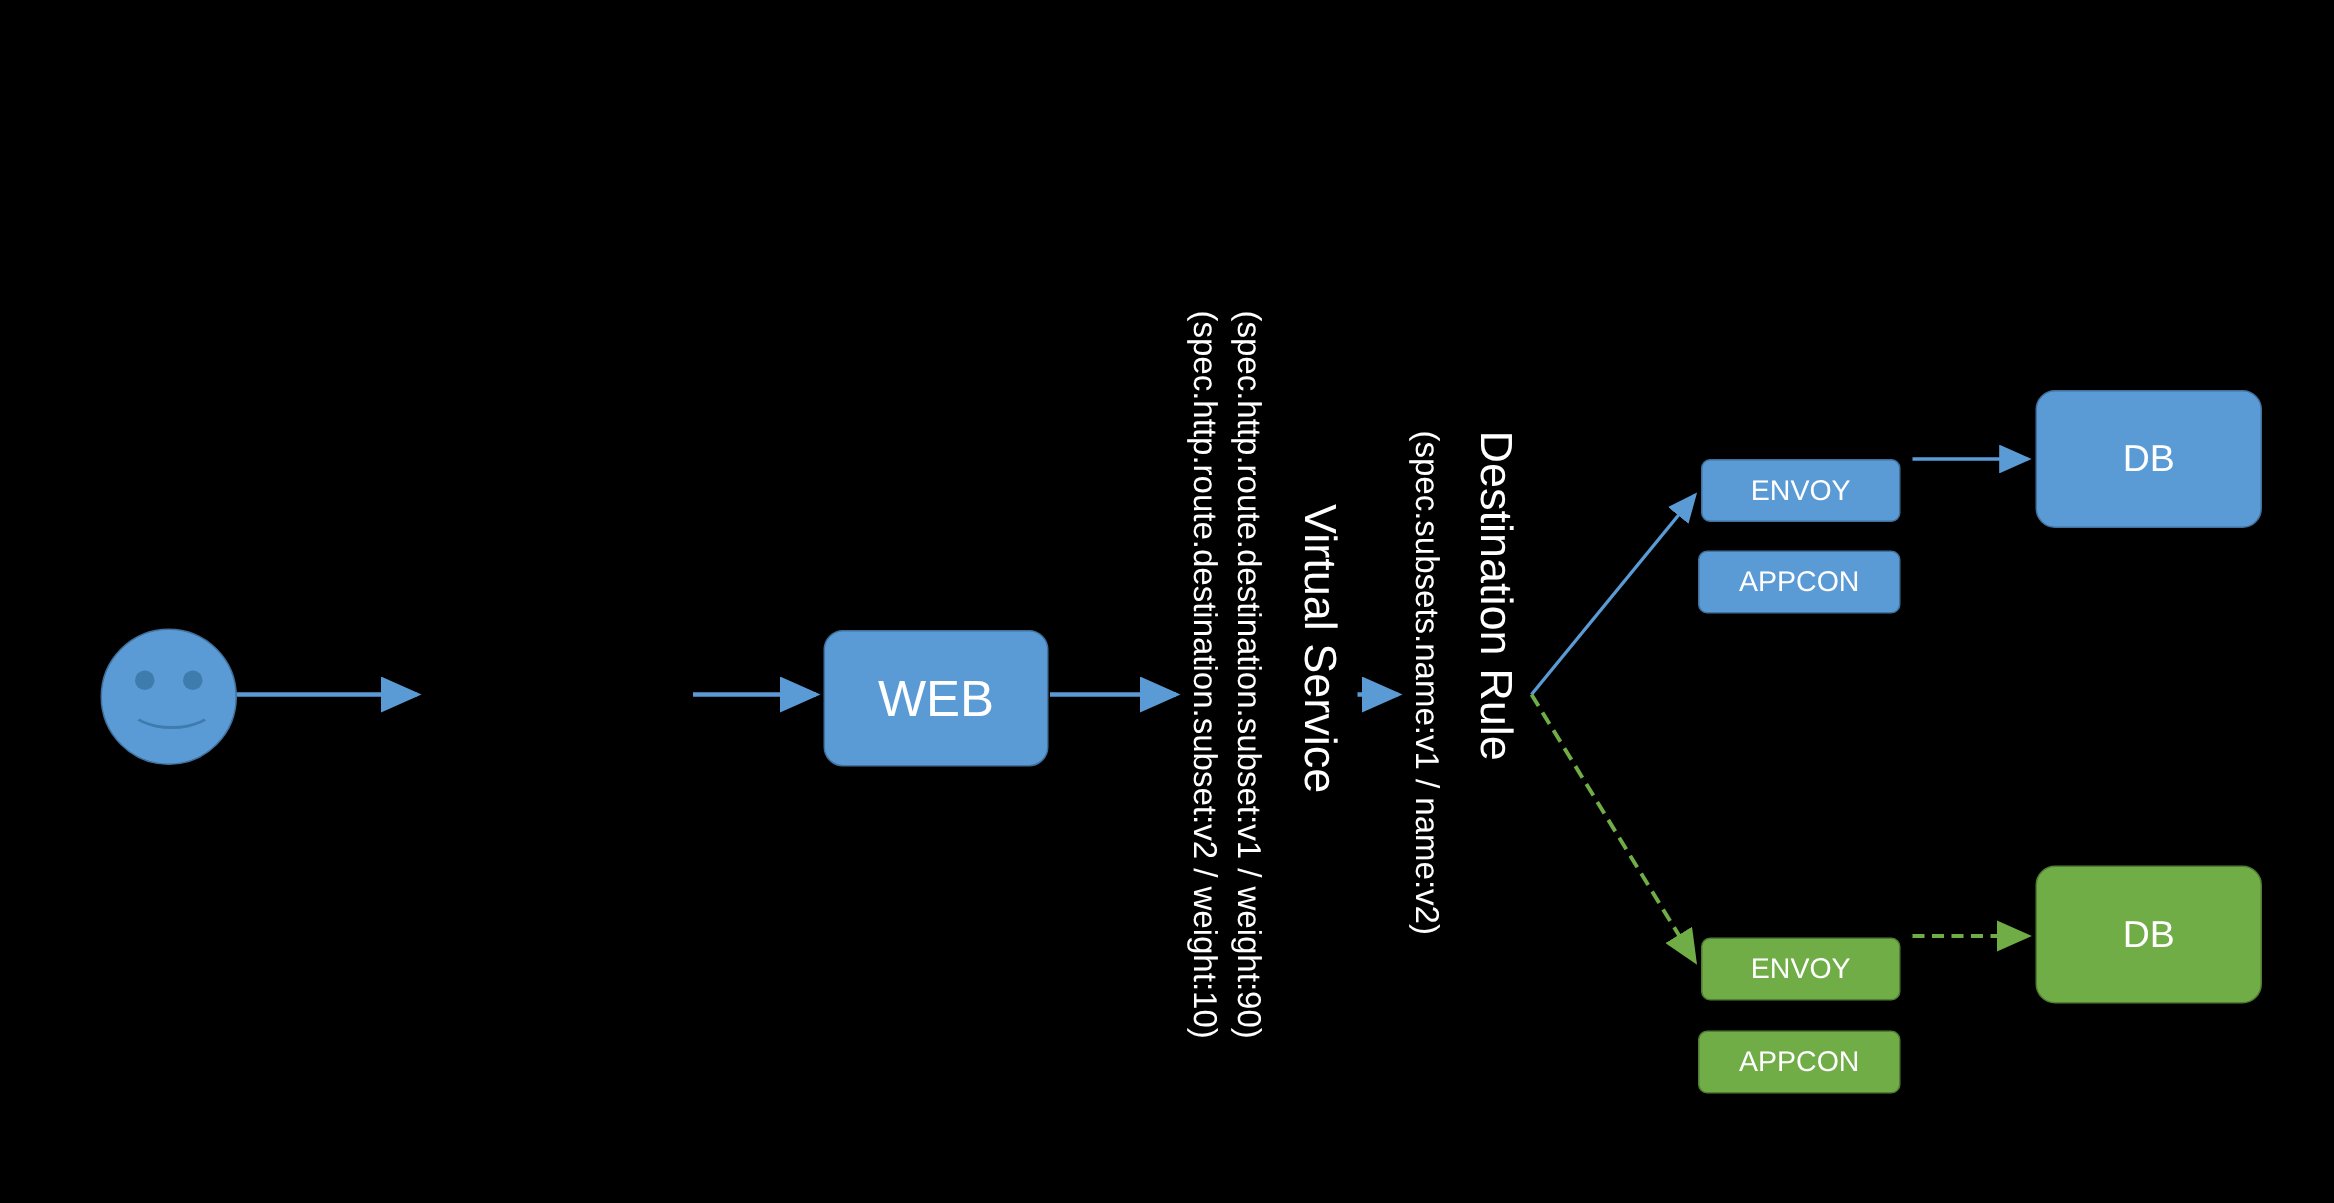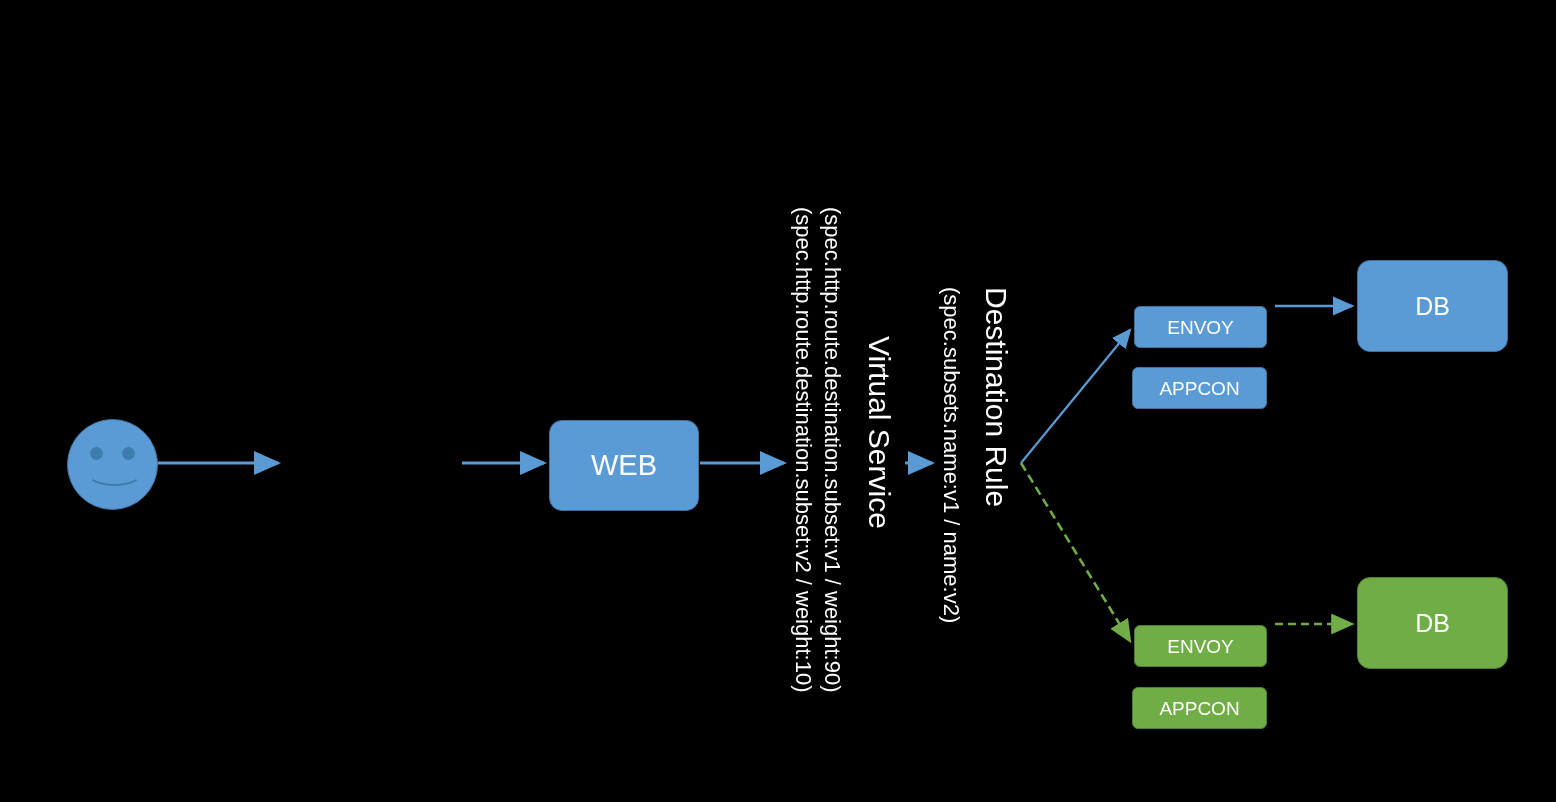--- a/index.html
+++ b/index.html
@@ -29,21 +29,21 @@
   .node.blue {
     background: #5B9BD5;
     border: 1px solid #41719C;
   }
   .node.green {
     background: #70AD47;
     border: 1px solid #507E32;
   }
   .node.small { border-radius: 6px; }
 
-  #web-node   { left: 549px;  top: 420px; width: 150px; height: 91px;  font-size: 29px; }
+  #web-node   { left: 549px;  top: 420px; width: 150px; height: 91px;  font-size: 34px; }
   #db-v1-node { left: 1357px; top: 260px; width: 151px; height: 92px;  font-size: 25px; }
   #db-v2-node { left: 1357px; top: 577px; width: 151px; height: 92px;  font-size: 25px; }
   #envoy-v1-node  { left: 1134px; top: 306px; width: 133px; height: 42px; font-size: 19px; }
   #appcon-v1-node { left: 1132px; top: 367px; width: 135px; height: 42px; font-size: 19px; }
   #envoy-v2-node  { left: 1134px; top: 625px; width: 133px; height: 42px; font-size: 19px; }
   #appcon-v2-node { left: 1132px; top: 687px; width: 135px; height: 42px; font-size: 19px; }
 
   
   .vlabel {
     position: absolute;

